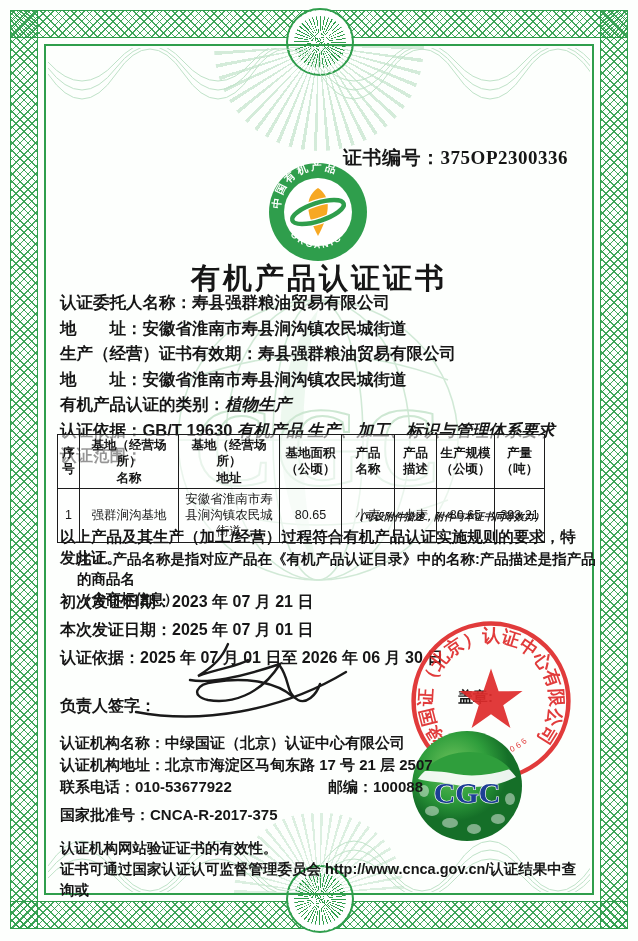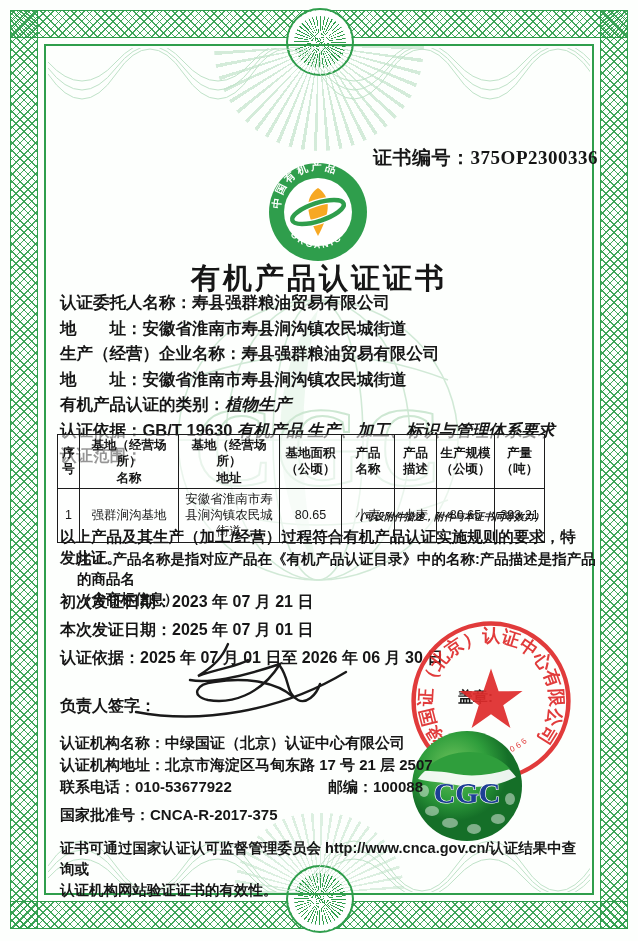--- a/index.html
+++ b/index.html
@@ -19,21 +19,21 @@
       border:2px solid #2f9e4c;box-shadow:inset 0 0 0 6px #fff;}
   .rosette-top{top:8px;left:286px;width:64px;height:64px;}
   .rosette-bottom{bottom:8px;left:286px;width:64px;height:64px;}
   .fan-top{position:absolute;top:46px;left:214px;width:210px;height:105px;border-radius:0 0 105px 105px;
       background:repeating-conic-gradient(from 90deg at 50% 0,rgba(47,158,76,.20) 0 2deg,transparent 2deg 7deg);}
   .fan-bottom{position:absolute;bottom:48px;left:234px;width:170px;height:80px;border-radius:80px 80px 0 0;
       background:repeating-conic-gradient(from 270deg at 50% 100%,rgba(47,158,76,.16) 0 2deg,transparent 2deg 7deg);}
   .frame{position:absolute;top:44px;left:44px;right:44px;bottom:46px;border:2.5px solid #2f9e4c;}
   .deco-svg{position:absolute;pointer-events:none;}
   
-  .certno{position:absolute;top:145px;right:40px;font-family:"Liberation Serif",serif;
+  .certno{position:absolute;top:145px;right:70px;font-family:"Liberation Serif",serif;
       font-weight:bold;font-size:19px;letter-spacing:.5px;}
   .title{position:absolute;top:249px;left:0;width:100%;text-align:center;
       font-size:29px;font-weight:bold;letter-spacing:3px;margin-top:10px;}
   .info{position:absolute;left:60px;top:290px;width:525px;font-size:16.5px;font-weight:bold;line-height:25.5px;}
   .kai{font-family:"Liberation Serif",serif;font-style:italic;font-weight:600;}
   table.scope{position:absolute;left:57px;top:434px;width:487px;border-collapse:collapse;table-layout:fixed;
       font-size:12.5px;text-align:center;background:rgba(255,255,255,.55);}
   table.scope th,table.scope td{border:1.4px solid #1c1c1c;padding:2px 1px;line-height:1.3;}
   table.scope th{font-weight:bold;}
   .attach-note{position:absolute;left:57px;top:510px;width:487px;text-align:right;font-size:10px;}
@@ -113,21 +113,21 @@
     <path d="M50,26 C62,34 64,48 50,74 C36,48 38,34 50,26 Z" fill="#f7a823"></path>
     <ellipse cx="50" cy="50" rx="27" ry="9" fill="none" stroke="#ffffff" stroke-width="7" transform="rotate(-18 50 50)"></ellipse>
     <ellipse cx="50" cy="50" rx="27" ry="9" fill="none" stroke="#2f9e4c" stroke-width="4.5" transform="rotate(-18 50 50)"></ellipse>
   </svg>
 
   <div class="title">有机产品认证证书</div>
 
   <div class="info">
     <div><span>认证委托人名称：</span><span>寿县强群粮油贸易有限公司</span></div>
     <div><span>地　　址：</span><span>安徽省淮南市寿县涧沟镇农民城街道</span></div>
-    <div><span>生产（经营）企业名称：</span><span>寿县强群粮油贸易有限公司</span></div>
+    <div><span>生产（经营）证书有效期：</span><span>寿县强群粮油贸易有限公司</span></div>
     <div><span>地　　址：</span><span>安徽省淮南市寿县涧沟镇农民城街道</span></div>
     <div><span>有机产品认证的类别：</span><span class="kai">植物生产</span></div>
     <div><span>认证依据：</span><span>GB/T 19630</span> <span class="kai">有机产品 生产、加工、标识与管理体系要求</span></div>
     <div><span>认证范围：</span></div>
   </div>
 
   <table class="scope">
     <colgroup>
       <col style="width:22px">
         <col style="width:99px">
@@ -247,17 +247,17 @@
 
   <div class="org" style="top:734px;"><span>认证机构名称：</span><span>中绿国证（北京）认证中心有限公司</span></div>
   <div class="org" style="top:756px;"><span>认证机构地址：</span><span>北京市海淀区马甸东路 17 号 21 层 2507</span></div>
   <div class="org" style="top:778px;">
     <span>联系电话：</span><span>010-53677922</span>
     <span style="margin-left:92px;">邮编：</span><span>100088</span>
   </div>
   <div class="org" style="top:806px;text-align:center;"><span>国家批准号：</span><span>CNCA-R-2017-375</span></div>
 
   <div class="footer" style="top:838px;">
+    <div>认证机构网站验证证书的有效性。</div>
     <div>证书可通过国家认证认可监督管理委员会  http://www.cnca.gov.cn/认证结果中查询或</div>
-    <div>认证机构网站验证证书的有效性。</div>
   </div>
 
 </div>
 
 </body></html>

